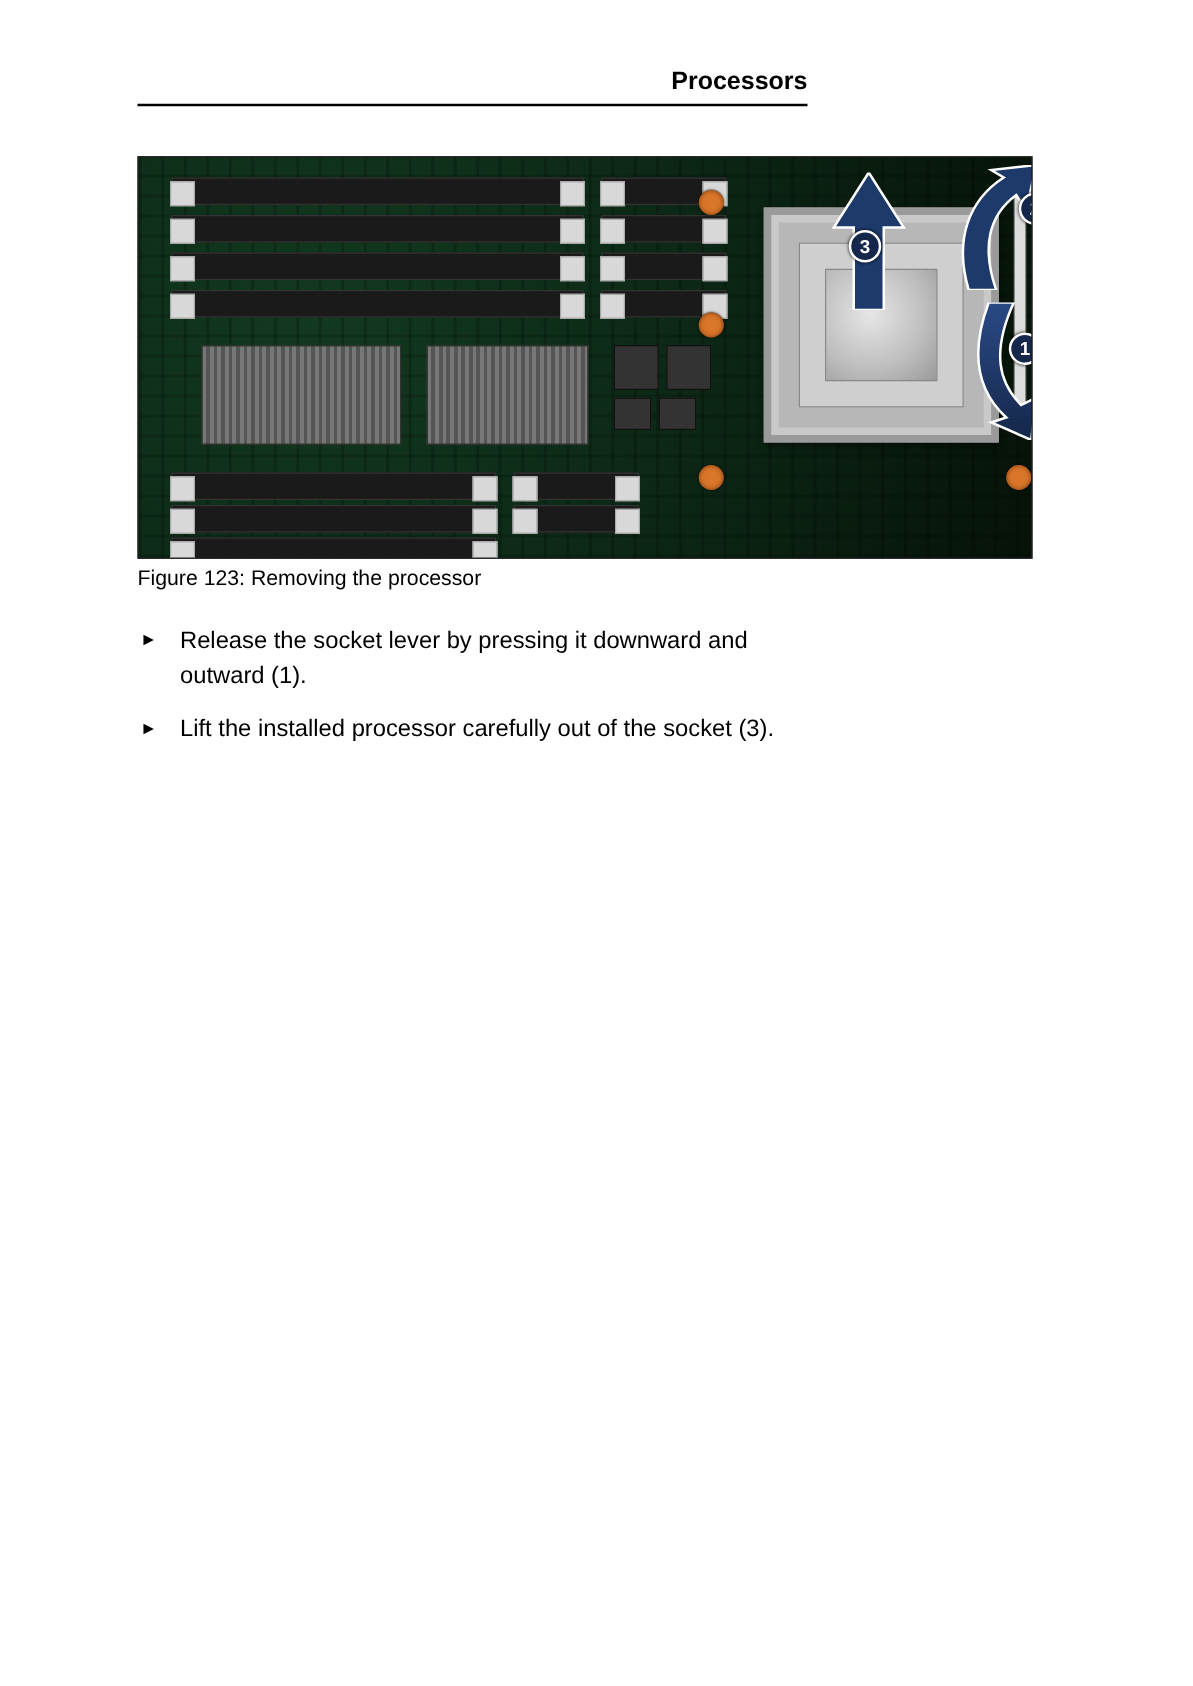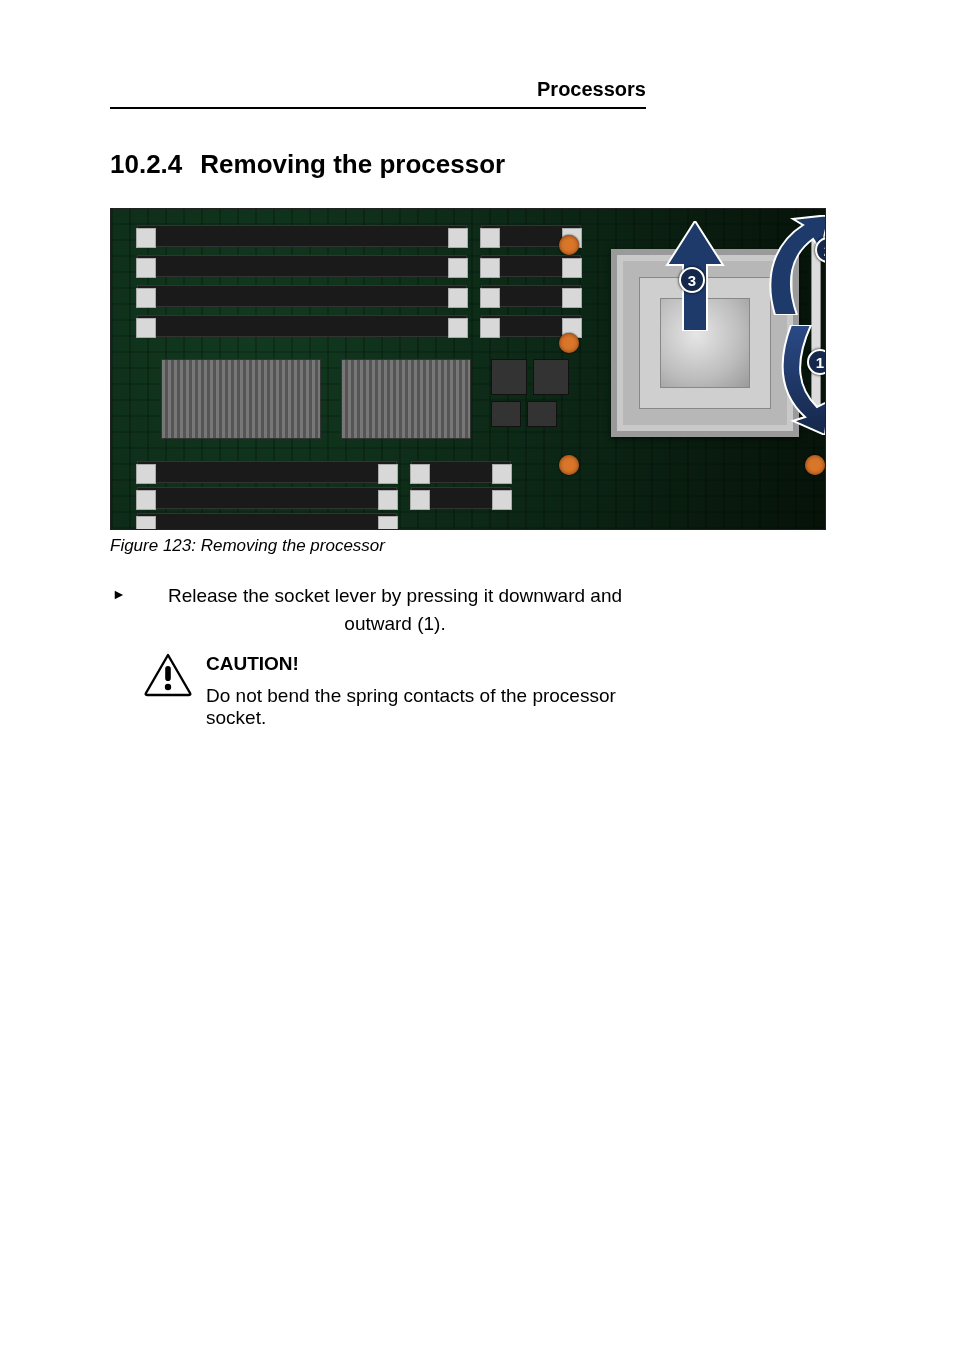--- a/index.html
+++ b/index.html
@@ -1,17 +1,17 @@
 <!DOCTYPE html>
 <html><head>
 <meta charset="utf-8">
 <style>
   * { box-sizing: border-box; margin: 0; padding: 0; }
   html, body { width: 954px; height: 1349px; background: #fff; font-family: Arial, Helvetica, sans-serif; color: #000; }
-  .page { width: 756px; height: 1349px; position: relative; padding: 78px 110px 60px 110px; }
+  .page { width: 756px; height: 1349px; position: relative; padding: 54px 110px 60px 110px; }
   .header-label { text-align: right; font-weight: bold; font-size: 20px; margin-bottom: 6px; }
   .hr-top { border: 0; border-top: 2px solid #000; margin-bottom: 40px; }
   .section-title { font-weight: bold; font-size: 26px; margin-bottom: 28px; }
   .section-title .num { display: inline-block; margin-right: 18px; }
   .figure { width: 716px; height: 322px; background:#0a1a10; position: relative; overflow: hidden; border:1px solid #222; }
   .board { position:absolute; inset:0; background:
     linear-gradient(90deg, rgba(0,0,0,.2) 0 2px, transparent 2px) 0 0/18px 100%,
     linear-gradient(0deg, rgba(0,0,0,.15) 0 2px, transparent 2px) 0 0/100% 16px,
     radial-gradient(circle at 20% 40%, #123a20, #0b2414 60%, #061208);
   }
@@ -20,43 +20,40 @@
   .dim-slot::before, .dim-slot::after { content:""; position:absolute; top:2px; width:18px; height:18px; background:#d8d8d8; border:1px solid #aaa; }
   .dim-slot::before{ left:-2px; } .dim-slot::after{ right:-2px; }
   .hs { position:absolute; background: repeating-linear-gradient(90deg,#777 0 3px,#555 3px 6px); border:1px solid #333; }
   .chip { position:absolute; background:#333; border:1px solid #111; }
   .socket { position:absolute; left:500px; top:40px; width:188px; height:188px; background:#b7b7b7; border:6px solid #9a9a9a; box-shadow: inset 0 0 0 6px #c9c9c9, 0 2px 6px rgba(0,0,0,.6); }
   .cpu { position:absolute; left:22px; top:22px; width:132px; height:132px; background:#cfcfcf; border:1px solid #888; }
   .cpu::after { content:""; position:absolute; left:20px; top:20px; right:20px; bottom:20px; background: radial-gradient(circle at 40% 40%, #e6e6e6, #bdbdbd 60%, #9a9a9a); border:1px solid #888; }
   .lever { position:absolute; right:4px; top:20px; width:10px; height:180px; background:#dcdcdc; border:1px solid #888; border-radius:4px; }
   .arrow { position:absolute; pointer-events:none; }
   .callout { position:absolute; width:26px; height:26px; border-radius:50%; background:#15274a; color:#fff; font-weight:bold; font-size:15px; display:flex; align-items:center; justify-content:center; border:2px solid #fff; box-shadow:0 0 3px #000; }
-  .figcap { font-size: 17px; margin-top: 6px; margin-bottom: 26px; font-style: italic; }
-  .steps { list-style: none; margin: 0 0 12px 0; text-align: center; }
+  .figcap { font-size: 17px; margin-top: 6px; margin-bottom: 26px; }
+  .steps { list-style: none; margin: 0 0 12px 0; }
   .steps li { position: relative; padding-left: 34px; font-size: 19px; line-height: 1.45; margin-bottom: 16px; }
   .steps li::before { content: "\25BA"; position: absolute; left: 2px; top: 2px; font-size: 14px; }
   .caution-block { display:flex; align-items:flex-start; gap:14px; margin-left: 34px; }
   .caution-icon { flex: 0 0 auto; }
   .caution-text .h { font-weight: bold; font-size: 19px; margin-bottom: 10px; }
   .caution-text .b { font-size: 19px; }
   .footer { position:absolute; left:110px; right:110px; bottom:58px; }
   .hr-bot { border:0; border-top:1.5px solid #000; margin-bottom:10px; }
   .footer-row { display:flex; justify-content:space-between; font-size: 19px; }
 </style>
 </head>
 <body>
 
 <div class="page">
 
   <div class="header-label">Processors</div>
   <hr class="hr-top">
 
-  <h2 class="section-title">
-    <span class="num">10.2.4</span><span>Removing the processor</span>
-  </h2>
 
   <div class="figure">
     <div class="board"></div>
 
     <div class="dim-slot" style="left:26px; top:16px; width:330px;"></div>
     <div class="dim-slot" style="left:26px; top:46px; width:330px;"></div>
     <div class="dim-slot" style="left:26px; top:76px; width:330px;"></div>
     <div class="dim-slot" style="left:26px; top:106px; width:330px;"></div>
     <div class="dim-slot" style="left:370px; top:16px; width:100px;"></div>
     <div class="dim-slot" style="left:370px; top:46px; width:100px;"></div>
@@ -106,28 +103,18 @@
 
     <div class="callout" style="left:696px; top:140px;">1</div>
     <div class="callout" style="left:704px; top:28px;">2</div>
     <div class="callout" style="left:568px; top:58px;">3</div>
   </div>
 
   <div class="figcap">Figure 123: Removing the processor</div>
 
   <ul class="steps">
     <li>Release the socket lever by pressing it downward and outward (1).</li>
+    <li>Lift the installed processor carefully out of the socket (3).</li>
   </ul>
 
-  <div class="caution-block">
-    <svg class="caution-icon" width="48" height="44" viewBox="0 0 48 44">
-      <path d="M24 2 L46 40 Q47 42 45 42 L3 42 Q1 42 2 40 Z" fill="none" stroke="#000" stroke-width="2.4" stroke-linejoin="round"></path>
-      <rect x="21.2" y="13" width="5.6" height="15" rx="2.8" fill="#000"></rect>
-      <circle cx="24" cy="34" r="3.2" fill="#000"></circle>
-    </svg>
-    <div class="caution-text">
-      <div class="h">CAUTION!</div>
-      <div class="b">Do not bend the spring contacts of the processor socket.</div>
-    </div>
-  </div>
 
 
 </div>
 
 </body></html>

